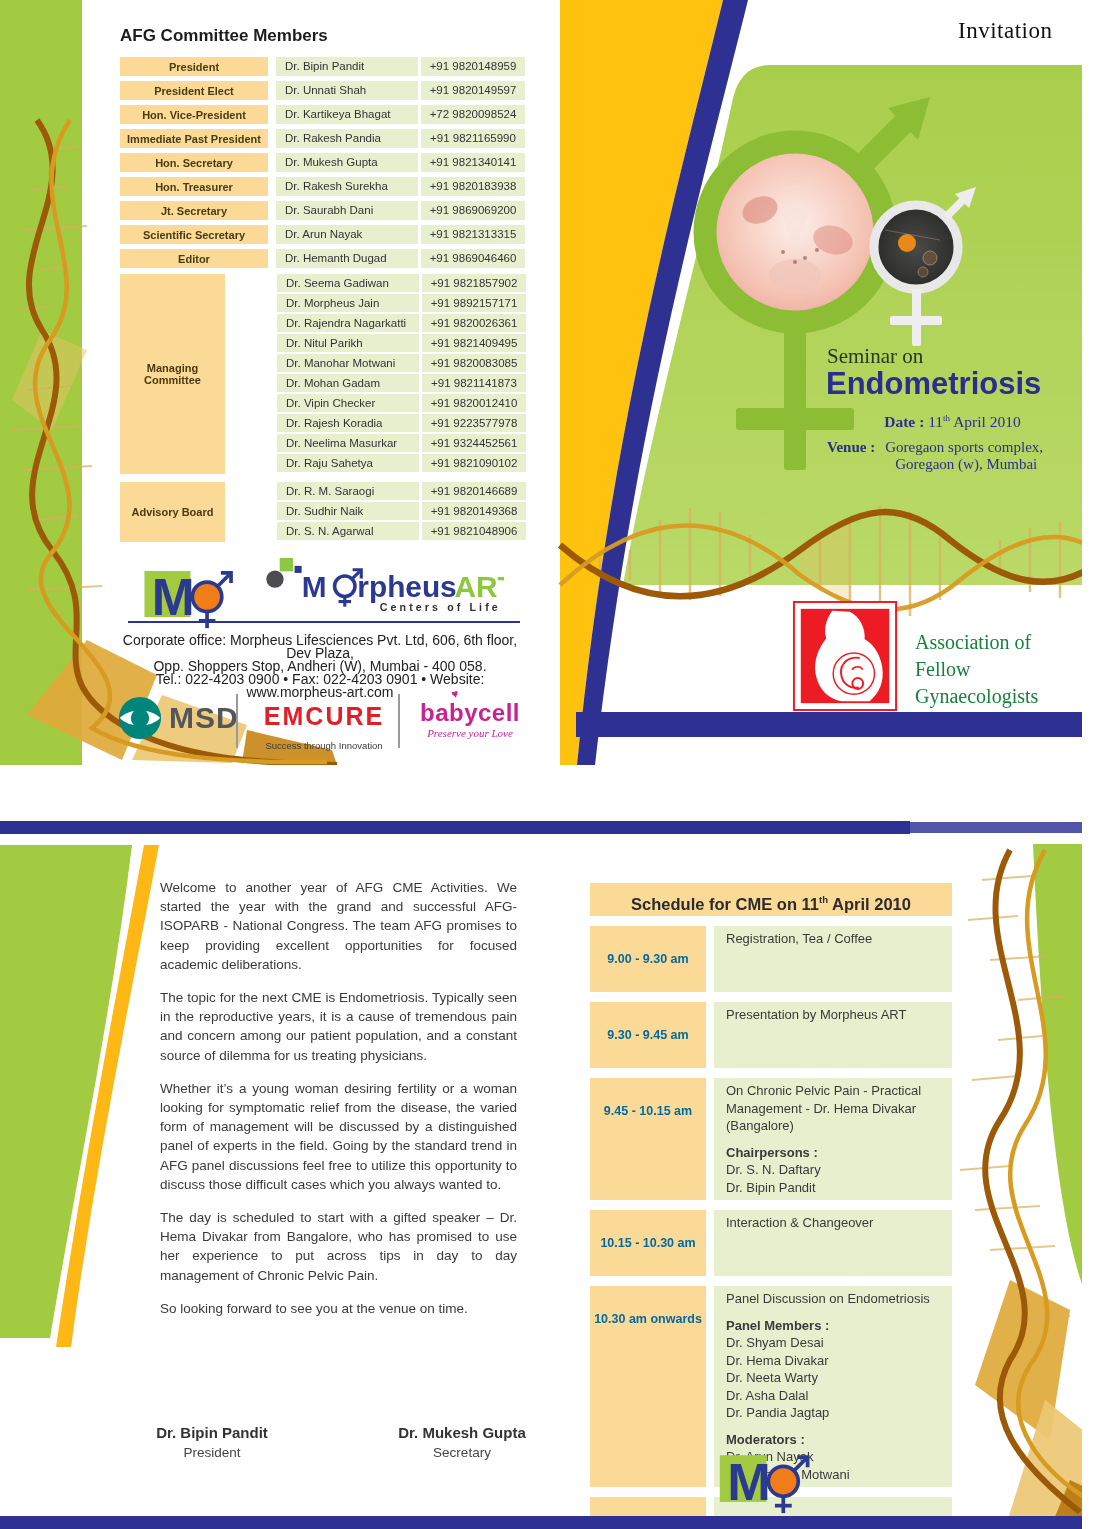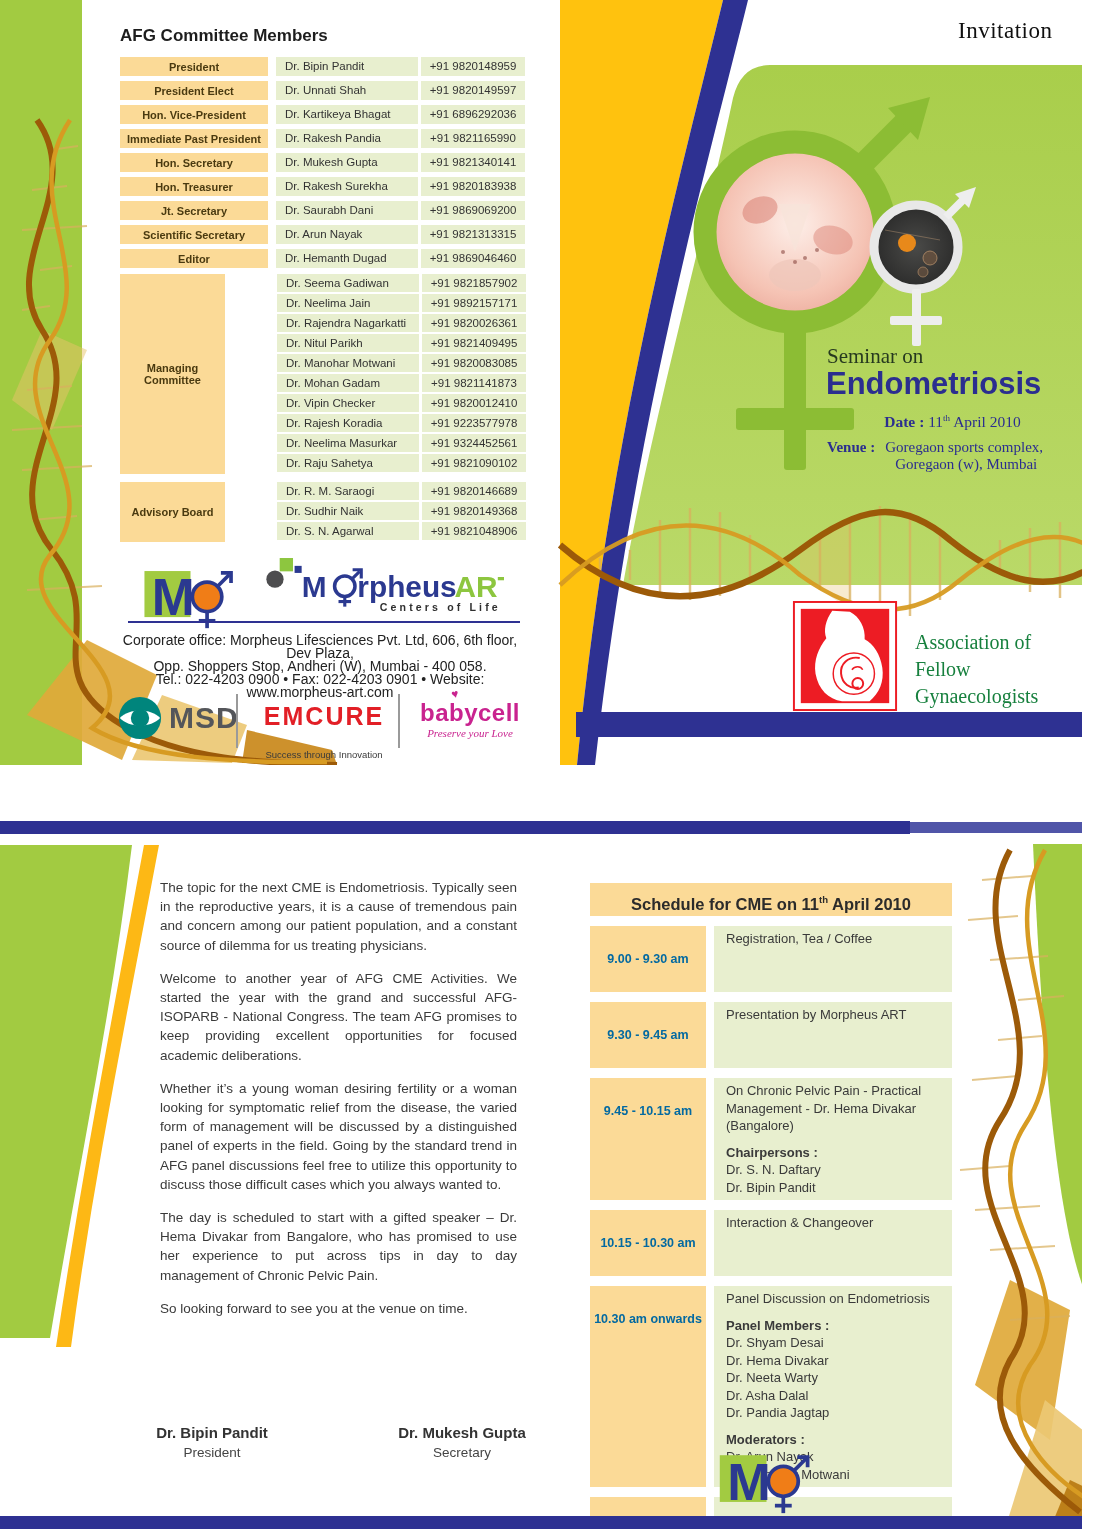--- a/index.html
+++ b/index.html
@@ -26,21 +26,21 @@
   .g-row .c-name,.g-row .c-phone{height:18px;line-height:18px;}
 
   .divider-line{left:128px;top:621px;width:392px;height:2px;background:#2e3192;}
   .corporate{left:112px;top:634px;width:416px;text-align:center;font-size:14px;line-height:13px;color:#222;}
 
   .msd{left:118px;top:696px;display:flex;align-items:center;}
   .msd-text{font-size:30px;font-weight:bold;color:#54565a;margin-left:7px;letter-spacing:1px;}
   .sp-vline{top:694px;width:2px;height:54px;background:#9a9a9a;}
   .emcure{left:250px;top:702px;width:148px;text-align:center;}
   .emcure-name{font-size:25px;font-weight:bold;color:#e21f26;letter-spacing:2px;}
-  .emcure-tag{font-size:9.5px;color:#3a3a3a;margin-top:18px;}
+  .emcure-tag{font-size:9.5px;color:#3a3a3a;margin-top:9px;}
   .babycell{left:412px;top:689px;width:116px;text-align:center;}
   .bc-heart{font-size:12px;color:#c9238f;line-height:10px;transform:rotate(-14deg);margin-left:-30px;}
   .bc-name{font-size:24px;font-weight:bold;color:#c9238f;letter-spacing:0.5px;}
   .bc-tag{font-family:"Liberation Serif",serif;font-style:italic;font-size:11px;color:#c9238f;margin-top:0px;}
 
   
   .invitation{left:958px;top:18px;font-family:"Liberation Serif",serif;font-size:23px;color:#101010;letter-spacing:0.5px;}
   .seminar-on{left:827px;top:344px;font-family:"Liberation Serif",serif;font-size:21px;color:#26391f;}
   .cover-title{left:826px;top:366px;font-size:31px;font-weight:bold;color:#2b2e8f;}
   .date-line{left:830px;top:413px;width:245px;text-align:center;font-family:"Liberation Serif",serif;
@@ -119,21 +119,21 @@
         <div class="c-phone">+91 9820148959</div>
       </div>
         <div class="c-row">
         <div class="c-role">President Elect</div>
         <div class="c-name">Dr. Unnati Shah</div>
         <div class="c-phone">+91 9820149597</div>
       </div>
         <div class="c-row">
         <div class="c-role">Hon. Vice-President</div>
         <div class="c-name">Dr. Kartikeya Bhagat</div>
-        <div class="c-phone">+91 6896292036</div>
+        <div class="c-phone">+72 9820098524</div>
       </div>
         <div class="c-row">
         <div class="c-role">Immediate Past President</div>
         <div class="c-name">Dr. Rakesh Pandia</div>
         <div class="c-phone">+91 9821165990</div>
       </div>
         <div class="c-row">
         <div class="c-role">Hon. Secretary</div>
         <div class="c-name">Dr. Mukesh Gupta</div>
         <div class="c-phone">+91 9821340141</div>
@@ -162,21 +162,21 @@
 
     <div class="grp">
       <div class="grp-label">Managing Committee</div>
       <div>
 
       <div class="g-row">
           <div class="c-name">Dr. Seema Gadiwan</div>
           <div class="c-phone">+91 9821857902</div>
         </div>
           <div class="g-row">
-          <div class="c-name">Dr. Neelima Jain</div>
+          <div class="c-name">Dr. Morpheus Jain</div>
           <div class="c-phone">+91 9892157171</div>
         </div>
           <div class="g-row">
           <div class="c-name">Dr. Rajendra Nagarkatti</div>
           <div class="c-phone">+91 9820026361</div>
         </div>
           <div class="g-row">
           <div class="c-name">Dr. Nitul Parikh</div>
           <div class="c-phone">+91 9821409495</div>
         </div>
@@ -410,22 +410,22 @@
         <line x1="60" y1="410" x2="125" y2="406"></line>
           <line x1="80" y1="480" x2="140" y2="476"></line>
       </g>
       <path d="M80,10 C30,100 130,190 70,280 C15,365 135,440 80,520 C50,575 90,625 150,672" fill="none" stroke="#9c5a08" stroke-width="6"></path>
       <path d="M115,10 C60,105 155,195 95,285 C40,370 160,445 100,525 C65,580 115,635 167,665" fill="none" stroke="#d79b22" stroke-width="4.5"></path>
     </g>
   </svg>
 
   <div class="abs letter">
 
-  <p>The topic for the next CME is Endometriosis. Typically seen in the reproductive years, it is a cause of tremendous pain and concern among our patient population, and a constant source of dilemma for us treating physicians.</p>
-      <p>Welcome to another year of AFG CME Activities. We started the year with the grand and successful AFG-ISOPARB - National Congress. The team AFG promises to keep providing excellent opportunities for focused academic deliberations.</p>
+  <p>Welcome to another year of AFG CME Activities. We started the year with the grand and successful AFG-ISOPARB - National Congress. The team AFG promises to keep providing excellent opportunities for focused academic deliberations.</p>
+      <p>The topic for the next CME is Endometriosis. Typically seen in the reproductive years, it is a cause of tremendous pain and concern among our patient population, and a constant source of dilemma for us treating physicians.</p>
       <p>Whether it’s a young woman desiring fertility or a woman looking for symptomatic relief from the disease, the varied form of management will be discussed by a distinguished panel of experts in the field. Going by the standard trend in AFG panel discussions feel free to utilize this opportunity to discuss those difficult cases which you always wanted to.</p>
       <p>The day is scheduled to start with a gifted speaker – Dr. Hema Divakar from Bangalore, who has promised to use her experience to put across tips in day to day management of Chronic Pelvic Pain.</p>
       <p>So looking forward to see you at the venue on time.</p>
     </div>
 
   <div class="abs sig sig1">
     <div class="sig-name">Dr. Bipin Pandit</div>
     <div class="sig-title">President</div>
   </div>
   <div class="abs sig sig2">

